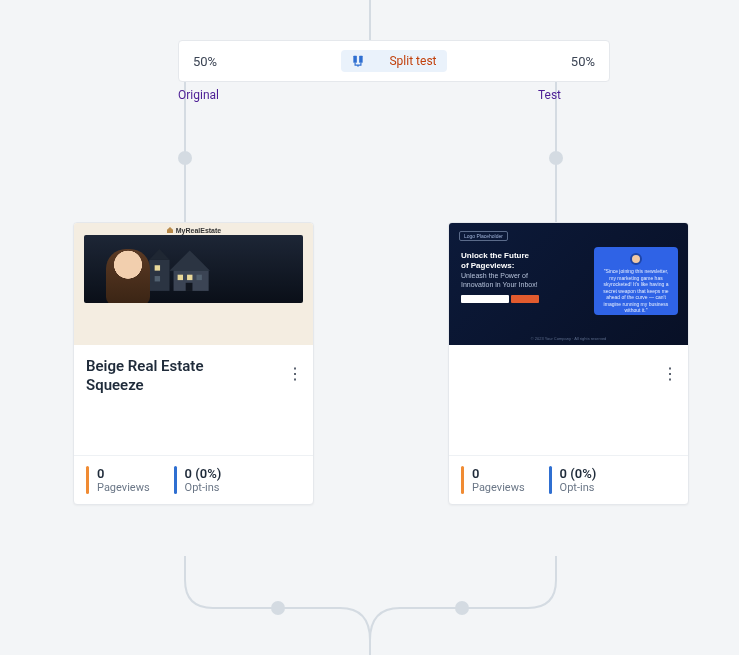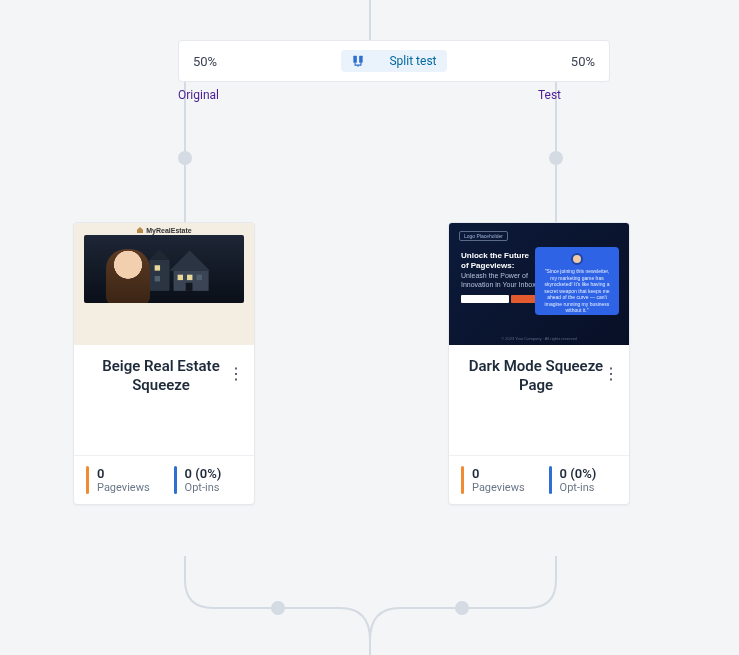--- a/index.html
+++ b/index.html
@@ -17,31 +17,31 @@
 
   .split-bar {
     position:absolute; top:40px; left:155px; width:432px; height:42px;
     background:#fff; border:1px solid #e5e8ec; border-radius:4px;
     display:flex; align-items:center; justify-content:space-between;
     padding:0 14px; font-size:13px; color:#3b4454;margin-left:23px;
   }
   .split-center {
     display:flex; align-items:center; gap:24px;
     background:#eaf2fb; padding:4px 10px; border-radius:4px;
-    font-size:12px; color:#0369a1;
+    font-size:12px; color:#c2410c;
   }
   .split-icon { width:14px; height:14px; }
   .variant-label {
     position:absolute; top:88px; font-size:12px; color:#4c1d95;
   }
   .variant-label.original { left:178px; }
   .variant-label.test { right:178px; }
 
   .card {
-    position:absolute; top:222px; width:182px;
+    position:absolute; top:222px; width:241px;
     background:#fff; border:1px solid #e5e8ec; border-radius:4px;
     box-shadow: 0 1px 2px rgba(0,0,0,0.04);
     overflow:hidden;
     display:flex; flex-direction:column;
   }
   .card.left  { left:73px; }
   .card.right { left:448px; }
 
   .thumb { width:100%; height:122px; background:#fff; position:relative; overflow:hidden; font-family:Arial,sans-serif; }
 
@@ -85,21 +85,21 @@
   .thumb.dark .form .btn { background:#e25b2e; height:8px; width:28px; margin-left:2px; border-radius:1px; }
   .thumb.dark .tile {
     position:absolute; top:24px; right:10px; width:84px; height:68px;
     background:#2f63e6; border-radius:4px; padding:6px; font-size:5px; color:#e6eeff;
   }
   .thumb.dark .tile .av { width:12px; height:12px; border-radius:50%; background:#f1c9a5; margin:0 auto 3px; border:2px solid #1e45a8;}
   .thumb.dark .tile .q { line-height:1.3; text-align:center; }
   .thumb.dark .footer { position:absolute; bottom:4px; width:100%; text-align:center; font-size:4px; color:#5b6b8a; }
 
   .card-body { padding:12px; position:relative; min-height:110px; }
-  .card-title { font-size:15px; font-weight:600; color:#1f2b3a; line-height:1.25; margin-bottom:4px; max-width:150px;text-align:center;}
+  .card-title { font-size:15px; font-weight:600; color:#1f2b3a; line-height:1.25; margin-bottom:4px; max-width:150px;}
   .card-url { font-size:12px; color:#2f6fd1; word-break:break-word; max-width:160px;}
   .menu-btn {
     position:absolute; top:16px; right:6px; width:24px; height:24px;
     display:flex; align-items:center; justify-content:center;
     background:none; border:none; cursor:pointer; color:#3b4454; font-size:16px;
   }
 
   .card-stats {
     border-top:1px solid #eef1f4; padding:10px 12px;
     display:flex; gap:24px;
@@ -201,21 +201,20 @@
           <div class="btn"></div>
         </div>
     </div>
     <div class="tile">
       <div class="av"></div>
       <div class="q">"Since joining this newsletter, my marketing game has skyrocketed! It's like having a secret weapon that keeps me ahead of the curve — can't imagine running my business without it."</div>
     </div>
     <div class="footer">© 2023 Your Company · All rights reserved</div>
   </div>
   <div class="card-body">
-    <div class="card-title">Dark Mode Squeeze Page</div>
     <button class="menu-btn">
       <span>⋮</span>
     </button>
   </div>
   <div class="card-stats">
     <div class="stat">
       <div class="bar orange"></div>
       <div>
         <div class="num">0</div>
         <div class="lbl">Pageviews</div>

